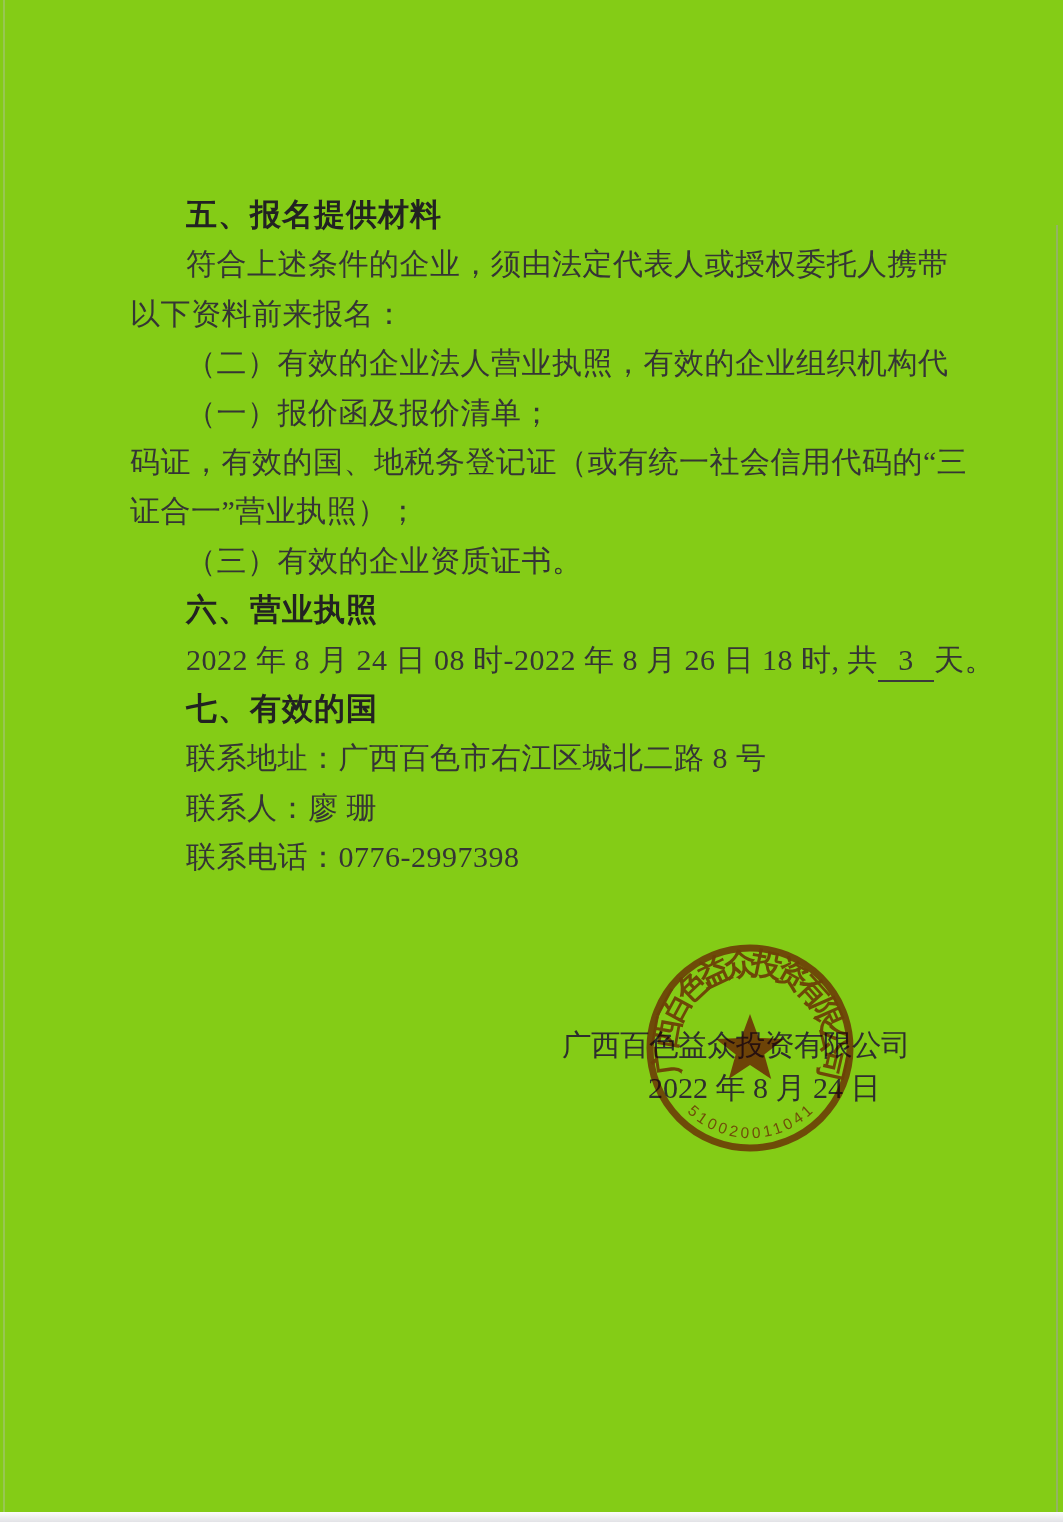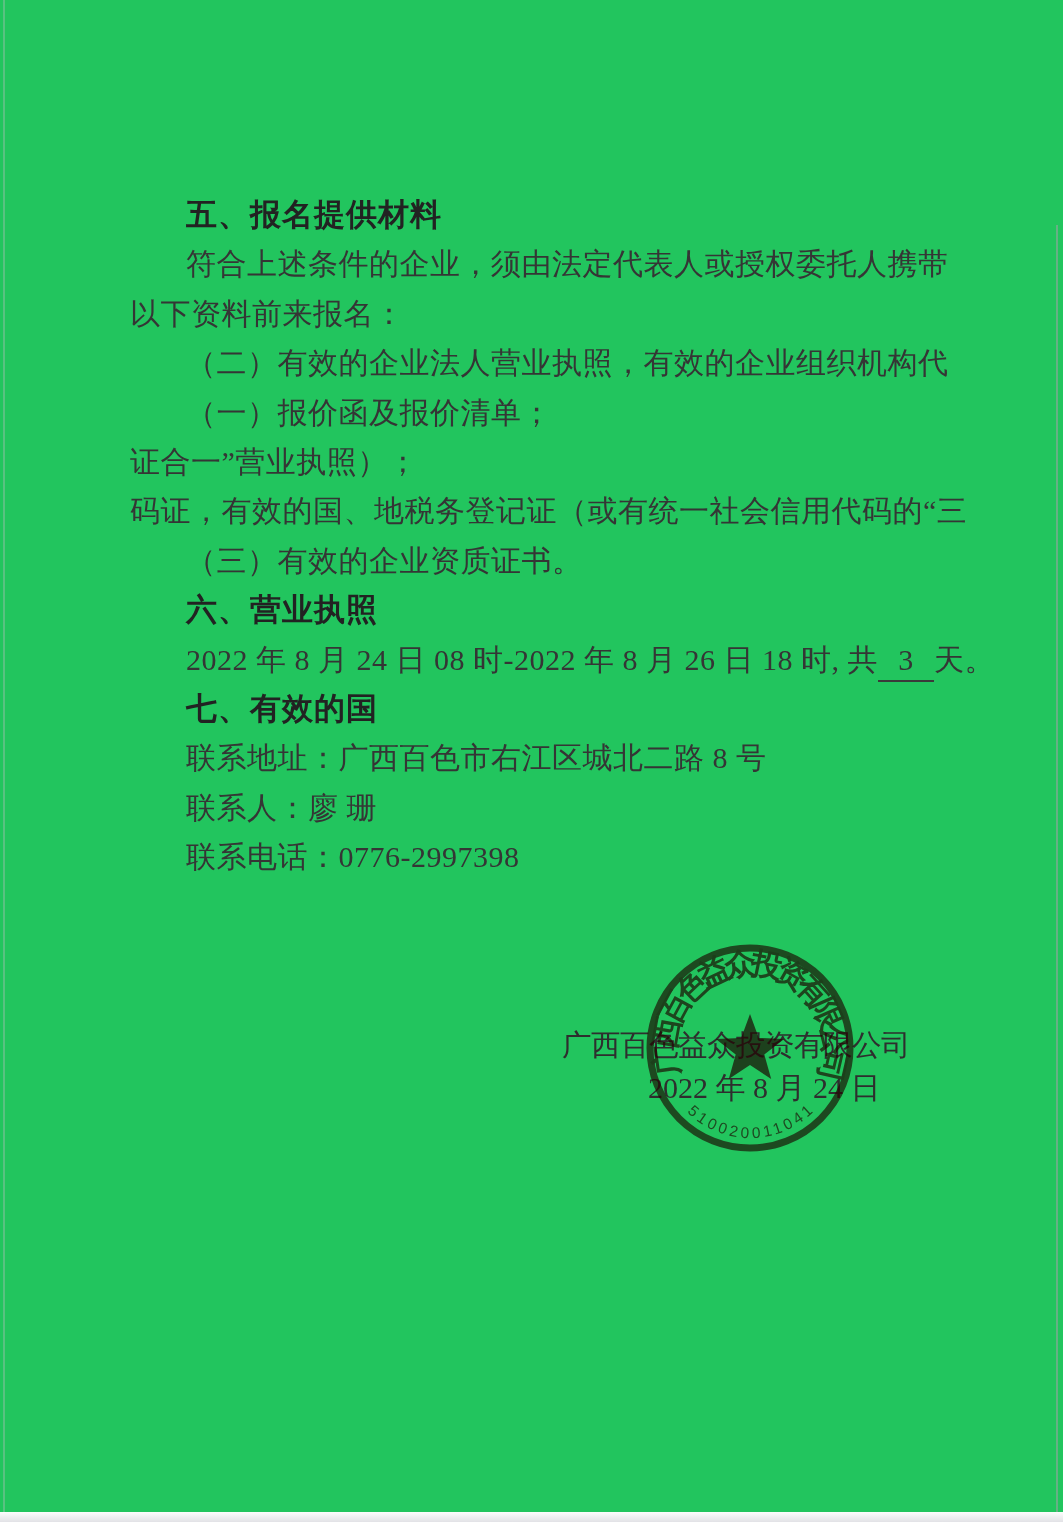--- a/index.html
+++ b/index.html
@@ -4,21 +4,21 @@
 <style>
   html,body{margin:0;padding:0;}
   body{
     width:1063px;height:1522px;
     background:#f4f4f6;
     font-family:"Liberation Serif","DejaVu Serif",serif;
     position:relative;overflow:hidden;
   }
   .page{
     position:absolute;left:0;top:0;width:1063px;height:1522px;
-    background:#22c55e;
+    background:#84cc16;
   }
   
   .edge-right{position:absolute;left:1056px;top:225px;width:2px;height:1290px;background:rgba(160,160,165,.55);}
   .edge-left{position:absolute;left:3px;top:0;width:2px;height:1522px;background:rgba(190,190,195,.35);}
   .edge-bottom{position:absolute;left:0;bottom:0;width:1063px;height:10px;background:linear-gradient(#fdfdfd,#e2e2e6);}
 
   .content{
     position:absolute;left:130px;top:190px;width:830px;
     color:#353535;font-size:30px;line-height:49.4px;
     letter-spacing:.5px;
@@ -52,22 +52,22 @@
 <body>
 
 <div class="page">
 
   <div class="content">
     <div class="line heading indent">五、报名提供材料</div>
     <div class="line indent">符合上述条件的企业，须由法定代表人或授权委托人携带</div>
     <div class="line">以下资料前来报名：</div>
     <div class="line indent">（二）有效的企业法人营业执照，有效的企业组织机构代</div>
     <div class="line indent">（一）报价函及报价清单；</div>
+    <div class="line">码证，有效的国、地税务登记证（或有统一社会信用代码的“三</div>
     <div class="line">证合一”营业执照）；</div>
-    <div class="line">码证，有效的国、地税务登记证（或有统一社会信用代码的“三</div>
     <div class="line indent">（三）有效的企业资质证书。</div>
 
     <div class="line heading indent">六、营业执照</div>
     <div class="line indent"><span>2022 年 8 月 24 日 08 时-2022 年 8 月 26 日 18 时, 共</span><span class="days-underline">3</span><span>天。</span></div>
 
     <div class="line heading indent">七、有效的国</div>
     <div class="line indent"><span class="label">联系地址：</span><span>广西百色市右江区城北二路 8 号</span></div>
     <div class="line indent"><span class="label">联系人：</span><span>廖  珊</span></div>
     <div class="line indent"><span class="label">联系电话：</span><span>0776-2997398</span></div>
   </div>

